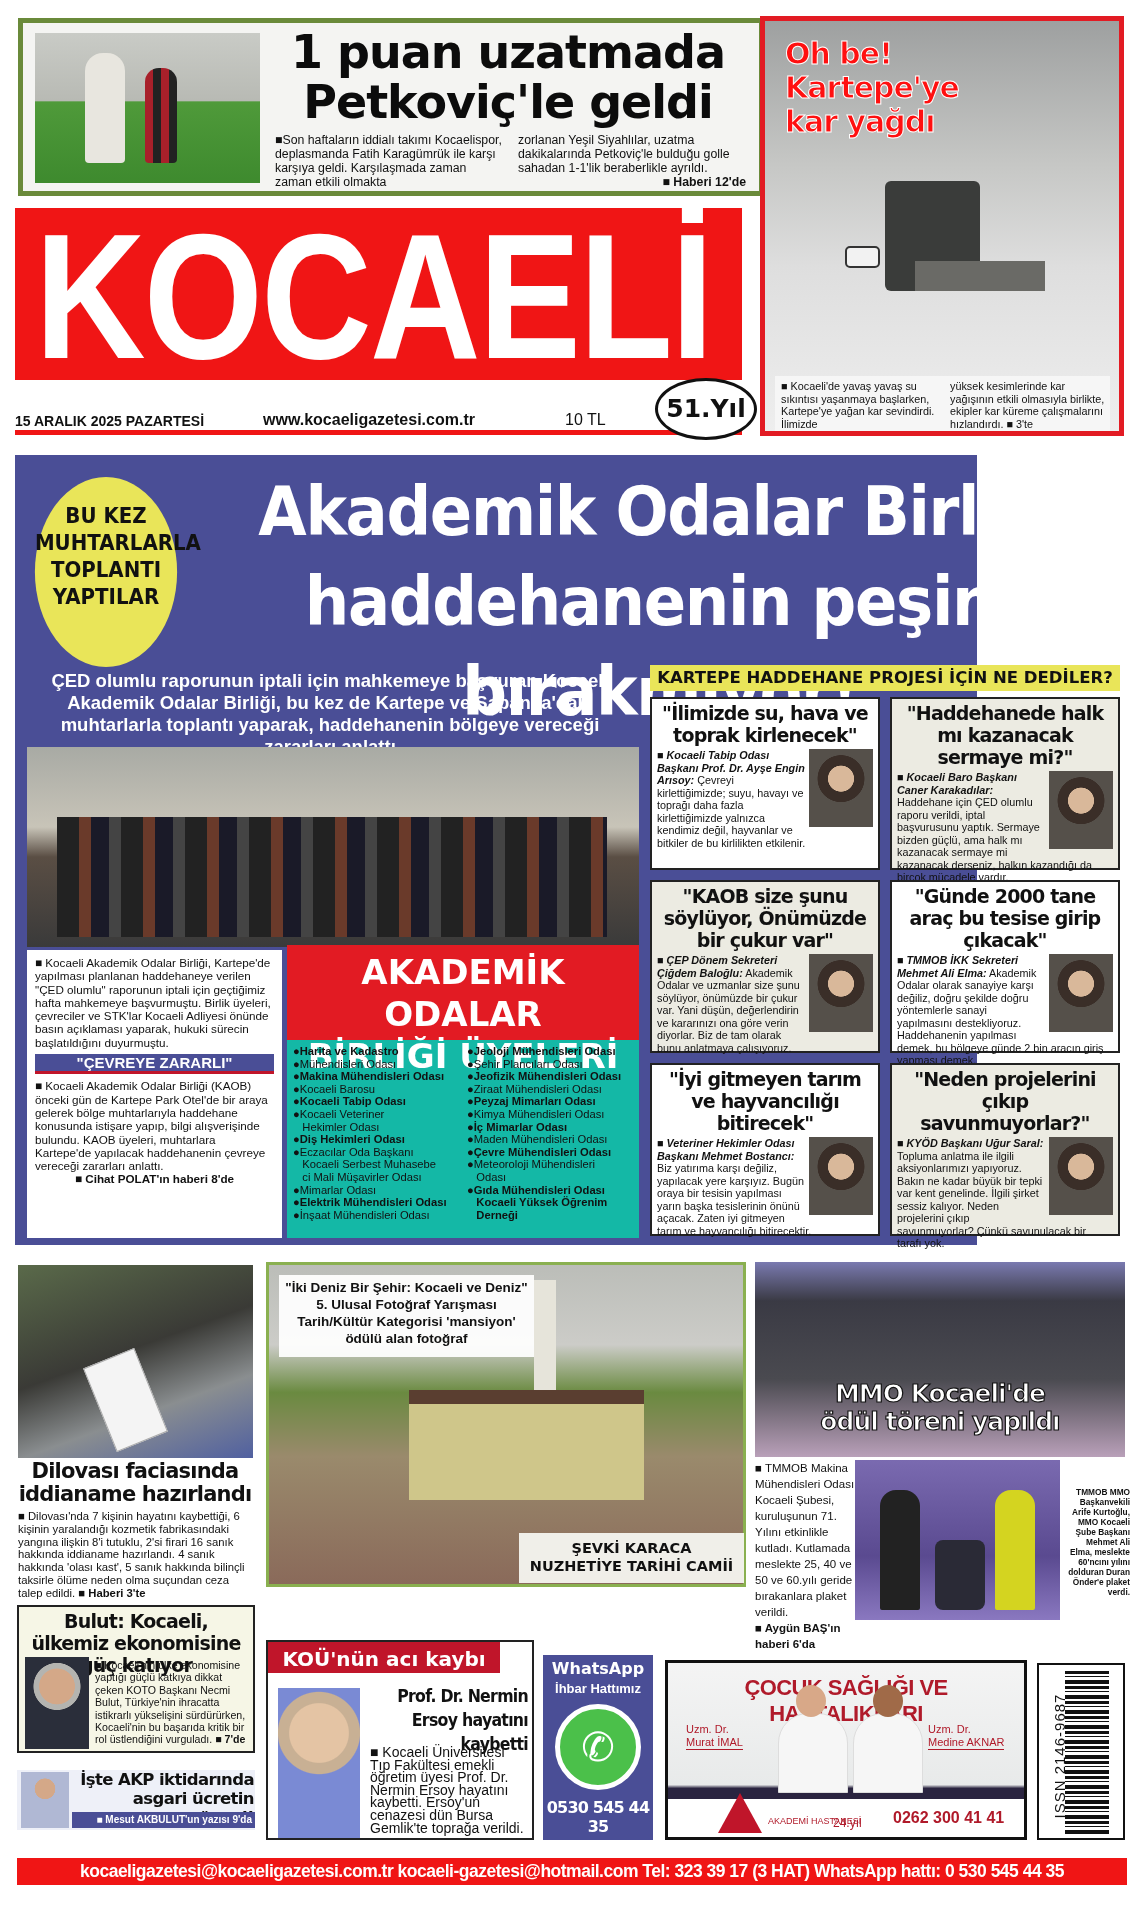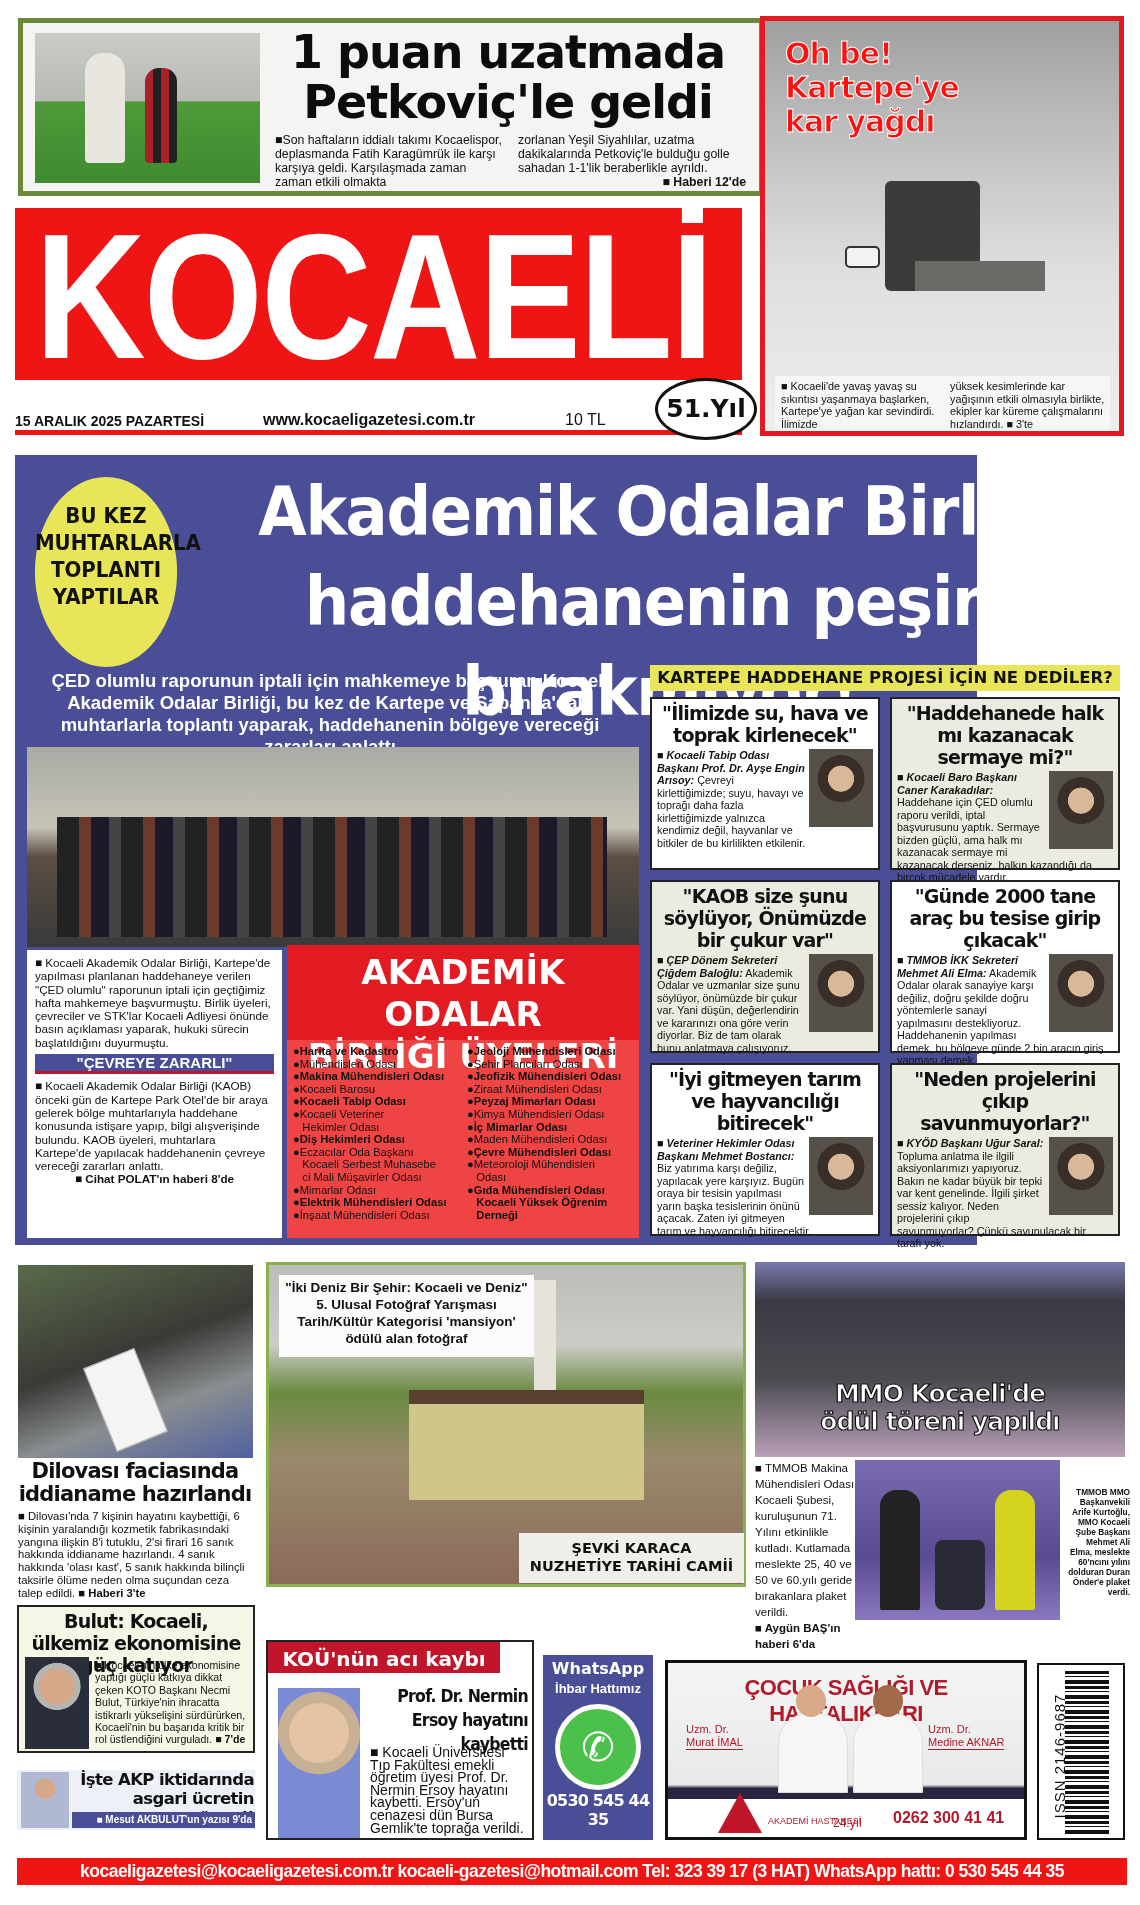--- a/index.html
+++ b/index.html
@@ -31,21 +31,21 @@
 #dateline span{position:absolute;top:3px;font-size:14px;font-weight:bold}
 
 #main{left:15px;top:455px;width:962px;height:790px;background:#4a4e96}
 #badge{left:12px;top:22px;width:158px;height:190px;border-radius:50%;background:#e9e559;text-align:center;font-family:"DejaVu Sans",sans-serif;font-weight:900;font-size:22px;line-height:27px;padding-top:25px;transform:scaleX(.9)}
 #main h1{left:185px;top:12px;width:920px;text-align:center;font-family:"DejaVu Sans",sans-serif;font-weight:900;font-size:68px;line-height:90px;color:#fff;letter-spacing:-1.5px;transform:scaleX(.92);transform-origin:center}
 #main .spot{left:10px;top:215px;width:610px;text-align:center;color:#fff;font-weight:bold;font-size:18.5px;line-height:22px}
 #groupphoto{left:12px;top:292px;width:612px;height:200px;background:linear-gradient(180deg,#a8aaa4 0%,#c8c4b8 40%,#5a4e44 55%,#3a3a3a 100%)}
 #groupphoto .row{position:absolute;left:30px;top:70px;width:550px;height:120px;background:repeating-linear-gradient(90deg,#222 0 22px,#6a3a2a 22px 34px,#1a1a28 34px 52px,#444 52px 64px)}
 #leftcol{left:12px;top:495px;width:255px;height:288px;background:#fff;padding:6px 8px;font-size:11.7px;line-height:13.3px}
 #leftcol .sub{background:#4a4e96;color:#fff;text-align:center;font-weight:bold;font-size:15px;margin:5px 0;padding:2px 0;border-bottom:3px solid #c0152a}
-#members{left:272px;top:490px;width:352px;height:293px;background:#ef4444}
+#members{left:272px;top:490px;width:352px;height:293px;background:#14b8a6}
 #members .head{position:absolute;left:0;top:0;width:352px;height:95px;background:#e21b23;color:#fff;text-align:center;font-family:"DejaVu Sans",sans-serif;font-weight:900;font-size:34px;line-height:42px;padding-top:6px}
 #members ul{position:absolute;top:100px;list-style:none;font-size:11.2px;line-height:12.6px;width:168px}
 #members li::before{content:"\25CF ";}
 #members li.b{font-weight:bold}
 #members li.n::before{content:"\00a0\00a0\00a0";}
 #quotes{left:635px;top:210px;width:470px;height:575px}
 #quotes .qhead{position:absolute;left:0;top:0;width:470px;height:26px;background:#e9e559;text-align:center;font-family:"DejaVu Sans",sans-serif;font-weight:900;font-size:16.5px;line-height:26px}
 .qbox{position:absolute;width:230px;height:173px;border:2px solid #222;padding:3px 5px;font-size:10.8px;line-height:12.5px;background:#fff}
 .qbox.tan{background:#ecebe2}
 .qbox h3{font-family:"DejaVu Sans",sans-serif;font-weight:900;font-size:19px;line-height:22px;text-align:center;letter-spacing:-.8px;margin-bottom:3px}
@@ -79,21 +79,21 @@
 #mmocap{left:1062px;top:1487px;width:68px;font-size:8.3px;line-height:10px;font-weight:bold;text-align:right}
 #kou{left:266px;top:1640px;width:268px;height:200px;border:2px solid #222;background:#fff}
 #kou .head{position:absolute;left:0;top:0;width:232px;height:34px;background:#c0152a;color:#fff;font-family:"DejaVu Sans",sans-serif;font-weight:900;font-size:20px;line-height:34px;text-align:center;border-bottom:3px solid #fff}
 #kou .face{position:absolute;left:10px;top:46px;width:82px;height:150px;background:radial-gradient(circle at 50% 30%,#e4c4a4 0 26%,#c8b094 27% 36%,#7a8ad4 37%)}
 #kou h2{position:absolute;left:100px;top:42px;width:160px;text-align:right;font-family:"DejaVu Sans",sans-serif;font-weight:900;font-size:17.5px;line-height:24px;letter-spacing:-.8px;transform:scaleX(.9);transform-origin:right}
 #kou p{position:absolute;left:102px;top:104px;width:158px;font-size:14px;line-height:12.6px}
 #wa{left:543px;top:1655px;width:110px;height:185px;background:#4a4e96;color:#fff;text-align:center}
 #wa .t1{font-family:"DejaVu Sans",sans-serif;font-weight:900;font-size:16px;margin-top:4px}
 #wa .t2{font-weight:bold;font-size:13px;margin-top:3px}
 #wa .icon{width:86px;height:86px;border-radius:50%;background:#4bc04a;border:5px solid #fff;margin:8px auto 0;display:flex;align-items:center;justify-content:center;font-size:40px;color:#fff}
-#wa .num{font-family:"DejaVu Sans",sans-serif;font-weight:900;font-size:16px;margin-top:1px;letter-spacing:-.8px}
+#wa .num{font-family:"DejaVu Sans",sans-serif;font-weight:900;font-size:16px;margin-top:8px;letter-spacing:-.8px}
 #ad{left:665px;top:1660px;width:362px;height:180px;border:3px solid #111;background:linear-gradient(180deg,#f4f4f4 0%,#e8eaea 70%,#2a2440 72%,#2a2440 78%,#fff 78%)}
 #ad .title{position:absolute;left:0;top:12px;width:356px;text-align:center;color:#b01a2a;font-weight:bold;font-size:22px;letter-spacing:-.6px}
 #ad .dr{position:absolute;color:#b01a2a;font-size:11px;line-height:13px;border-bottom:1px solid #b01a2a}
 #ad .doc{position:absolute;top:50px;width:70px;height:80px;background:#f6f6f6;border-radius:30px 30px 0 0;border:1px solid #ddd}
 #ad .head1{position:absolute;width:30px;height:32px;border-radius:50%}
 #ad .foot{position:absolute;top:153px;font-size:9px;color:#b01a2a}
 #ad .phone{position:absolute;left:225px;top:146px;color:#b01a2a;font-weight:bold;font-size:16px}
 #issn{left:1037px;top:1663px;width:88px;height:177px;border:2px solid #111;background:#fff}
 #issn .bars{position:absolute;left:26px;top:6px;width:44px;height:165px;background:repeating-linear-gradient(180deg,#111 0 3px,#fff 3px 5px,#111 5px 6px,#fff 6px 9px,#111 9px 13px,#fff 13px 15px)}
 #issn .code{position:absolute;left:-50px;top:75px;width:140px;transform:rotate(-90deg);font-size:15px;letter-spacing:1px}

